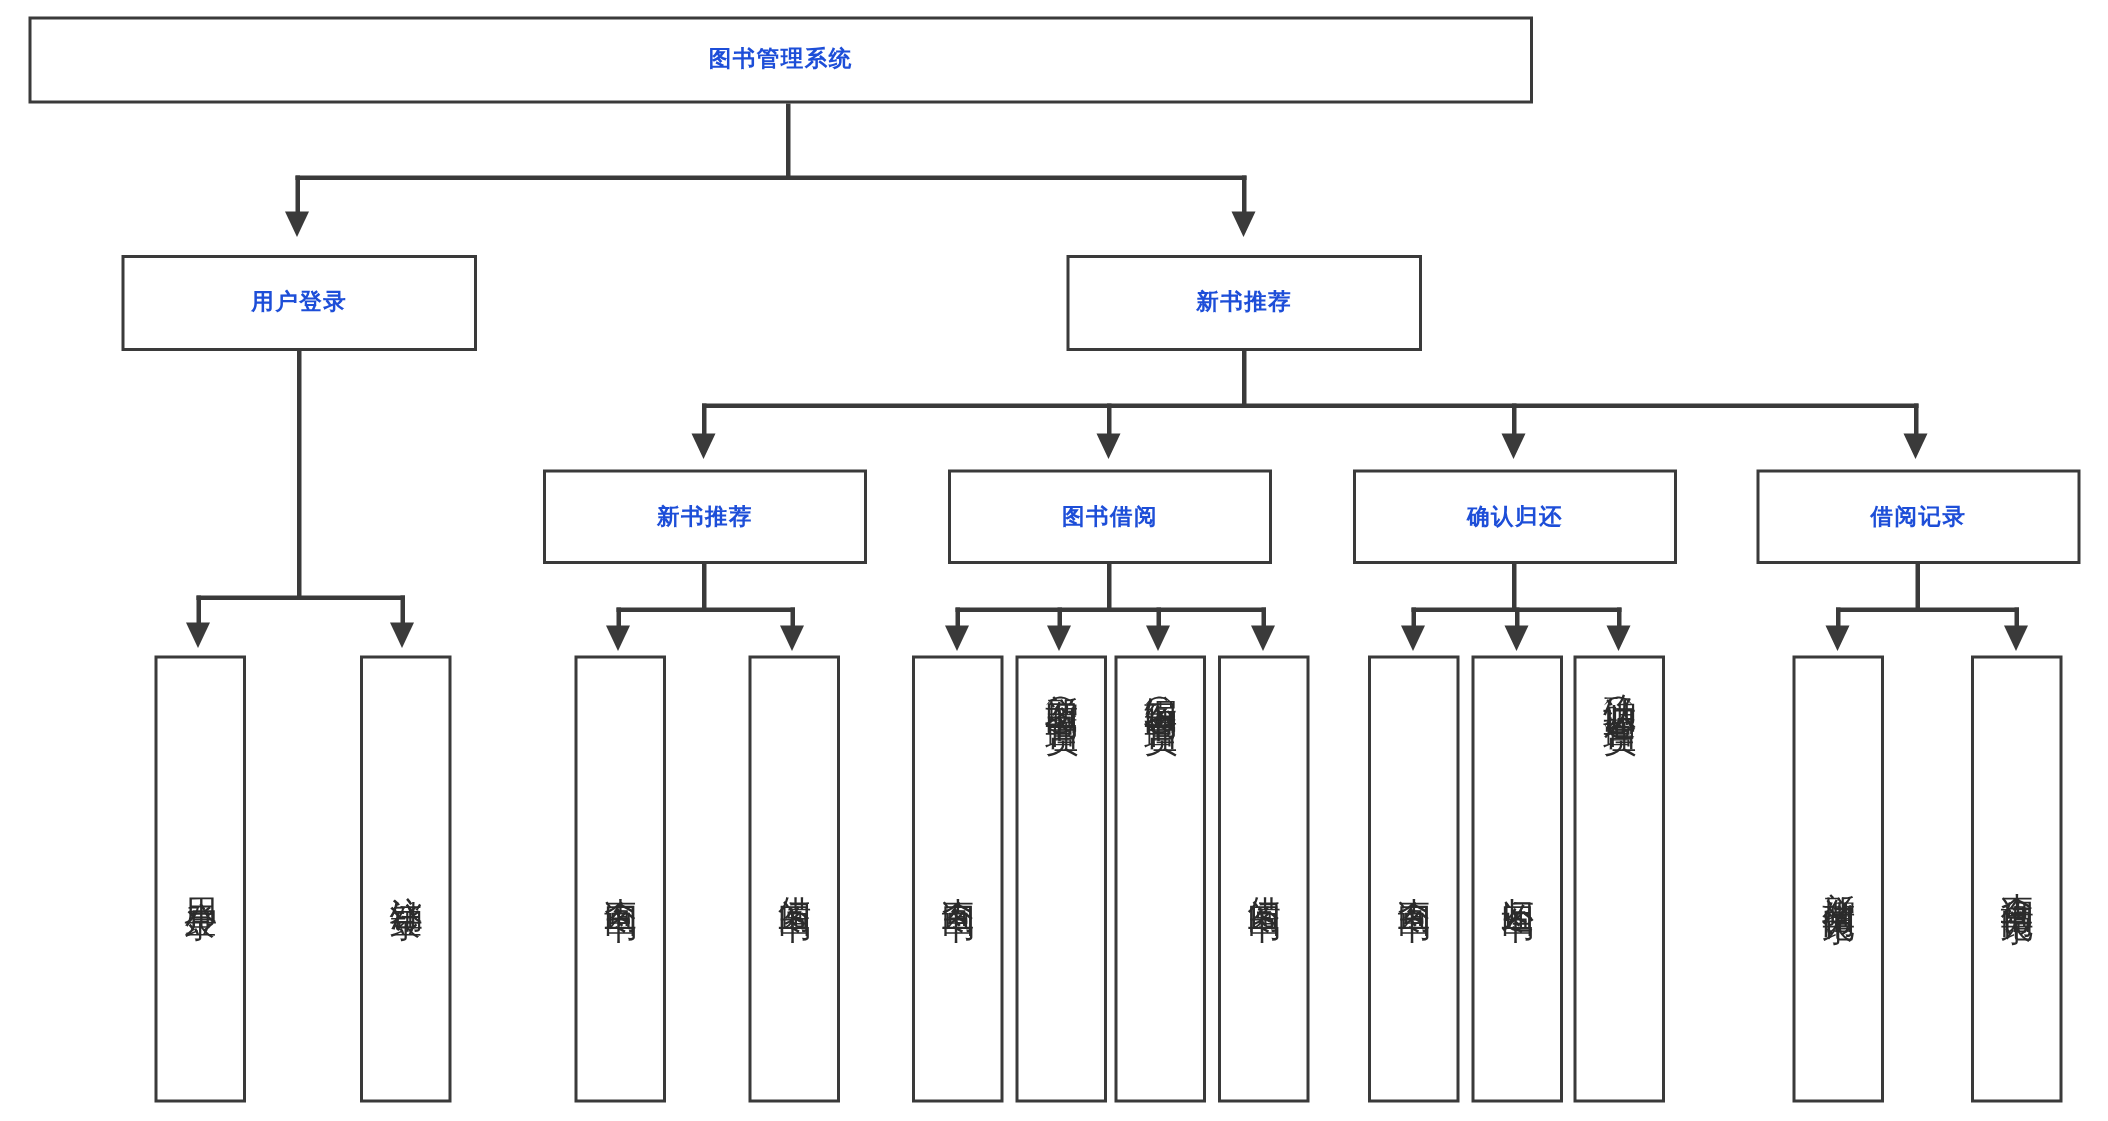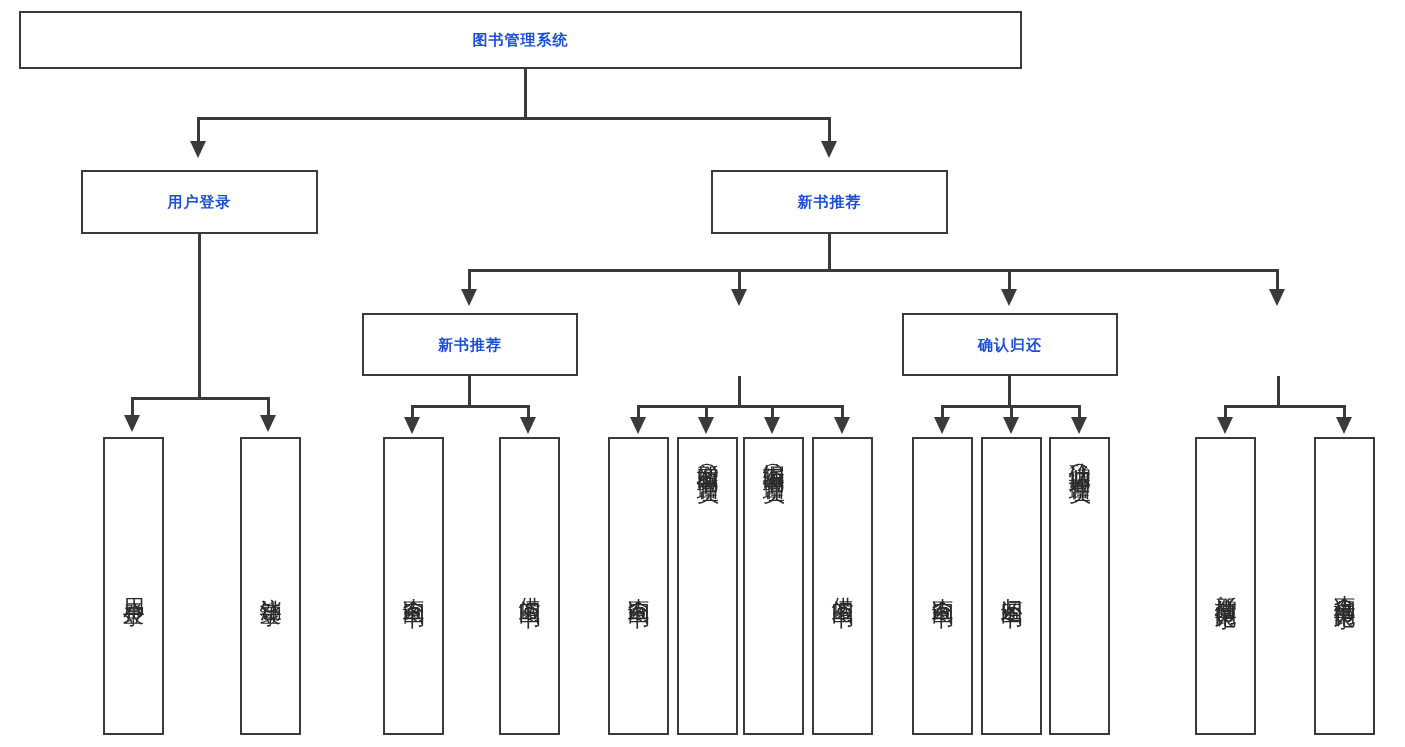--- a/index.html
+++ b/index.html
@@ -112,22 +112,28 @@
   <div class="vline" style="left:1008px;top:269px;width:3px;height:22px;"></div>
   <div class="vline" style="left:1276px;top:269px;width:3px;height:22px;"></div>
   <div class="arrow" style="left:461px;top:289px;"></div>
   <div class="arrow" style="left:731px;top:289px;"></div>
   <div class="arrow" style="left:1001px;top:289px;"></div>
   <div class="arrow" style="left:1269px;top:289px;"></div>
 
   <div class="node" style="left:362px;top:313px;width:216px;height:63px;">
     <span class="label">新书推荐</span>
   </div>
+  <div class="node" style="left:632px;top:313px;width:216px;height:63px;">
+    <span class="label">图书借阅</span>
+  </div>
   <div class="node" style="left:902px;top:313px;width:216px;height:63px;">
     <span class="label">确认归还</span>
+  </div>
+  <div class="node" style="left:1171px;top:313px;width:216px;height:63px;">
+    <span class="label">借阅记录</span>
   </div>
 
   <div class="vline" style="left:468px;top:376px;width:3px;height:32px;"></div>
   <div class="hline" style="left:411px;top:405px;width:119px;height:3px;"></div>
   <div class="vline" style="left:411px;top:405px;width:3px;height:14px;"></div>
   <div class="vline" style="left:527px;top:405px;width:3px;height:14px;"></div>
   <div class="arrow" style="left:404px;top:417px;"></div>
   <div class="arrow" style="left:520px;top:417px;"></div>
 
   <div class="vline" style="left:738px;top:376px;width:3px;height:32px;"></div>

